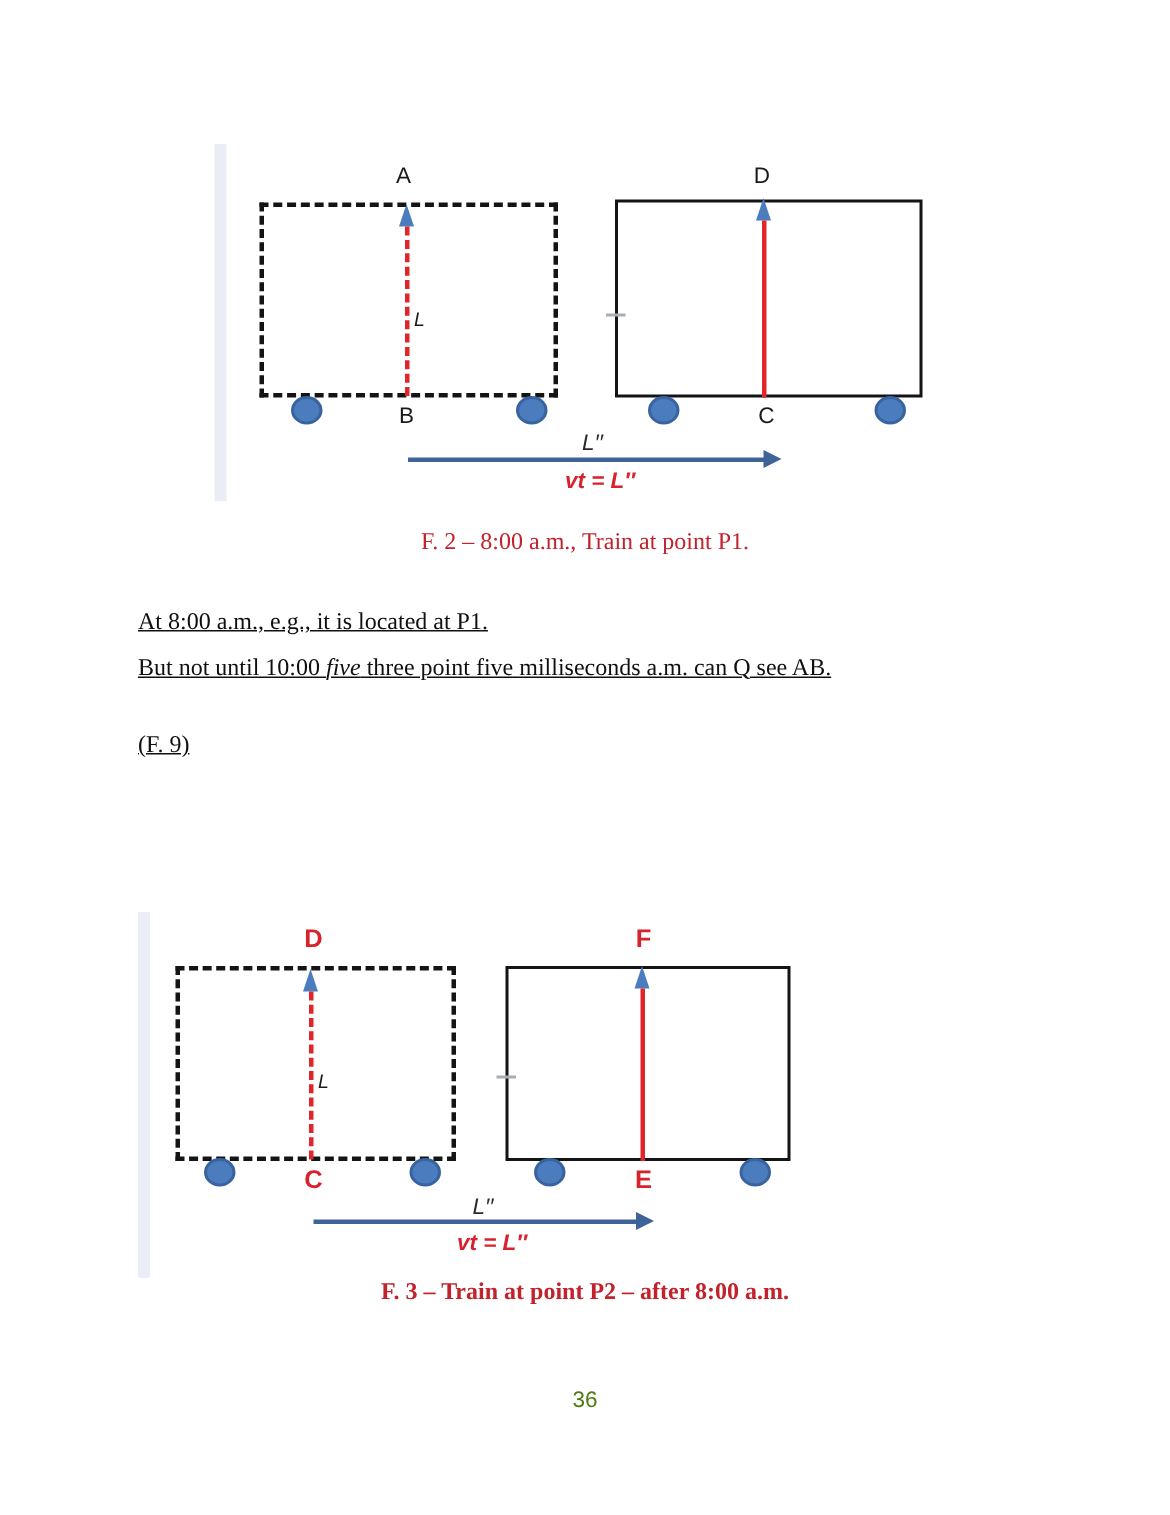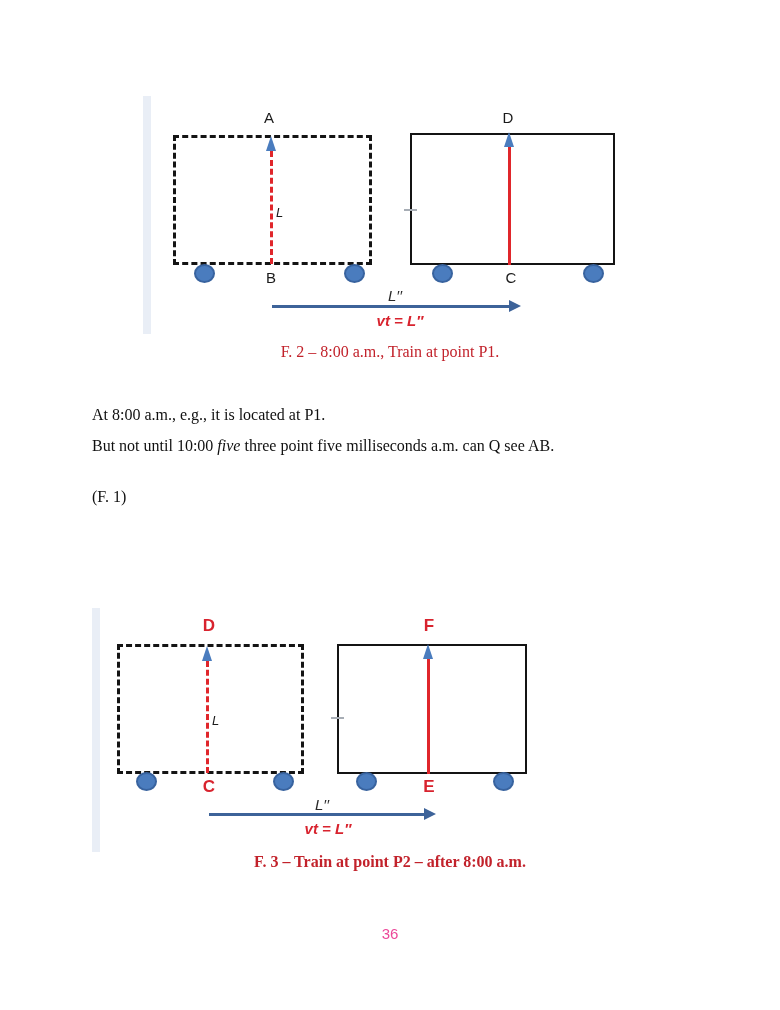--- a/index.html
+++ b/index.html
@@ -19,22 +19,22 @@
   .tick{height:2px;background:#a7adb5;}
   
   .lbl{font-family:"Liberation Sans",sans-serif;font-size:15px;color:#1a1a1a;transform:translateX(-50%);white-space:nowrap;}
   .lbl-red{font-family:"Liberation Sans",sans-serif;font-size:17px;font-weight:bold;color:#d8232e;transform:translateX(-50%);white-space:nowrap;}
   .l-len{font-family:"Liberation Sans",sans-serif;font-style:italic;font-size:13px;color:#1a1a1a;white-space:nowrap;}
   .l-dist{font-family:"Liberation Sans",sans-serif;font-style:italic;font-size:15px;color:#2a2a2a;transform:translateX(-50%);white-space:nowrap;}
   .l-eq{font-family:"Liberation Sans",sans-serif;font-style:italic;font-weight:bold;font-size:15px;color:#d8232e;transform:translateX(-50%);white-space:nowrap;}
   .caption{left:0;width:780px;text-align:center;color:#c2222b;font-size:16px;line-height:20px;}
   
   .bodytext{left:92px;width:640px;font-size:16px;line-height:21px;color:#101010;}
-  .bodytext p{margin:0 0 9.5px 0;}
-  .pagenum{left:0;width:780px;text-align:center;font-family:"Liberation Sans",sans-serif;font-size:15px;color:#ec4899;}
+  .bodytext p{margin:0 0 9.5px 0;text-decoration:underline;}
+  .pagenum{left:0;width:780px;text-align:center;font-family:"Liberation Sans",sans-serif;font-size:15px;color:#4d7c0f;}
 </style>
 </head>
 <body>
 
 <div class="page">
 
   <div class="abs edge-bar" style="left:143px;top:96px;height:238px;"></div>
 
   <div class="abs box-dashed" style="left:173px;top:135px;width:199px;height:130px;"></div>
   <div class="abs box-solid" style="left:410px;top:133px;width:205px;height:132px;"></div>
@@ -54,26 +54,26 @@
   <div class="abs wheel" style="left:194px;top:264px;"></div>
   <div class="abs wheel" style="left:344px;top:264px;"></div>
   <div class="abs wheel" style="left:432px;top:264px;"></div>
   <div class="abs wheel" style="left:583px;top:264px;"></div>
 
   <div class="abs l-dist" style="left:395px;top:287px;">L′′</div>
   <div class="abs dist-line" style="left:272px;top:305px;width:238px;"></div>
   <div class="abs ah-right" style="left:509px;top:300px;"></div>
   <div class="abs l-eq" style="left:400px;top:312px;">vt = L′′</div>
 
-  <div class="abs caption" style="top:342px;">F. 2 – 8:00 a.m., Train at point P1.</div>
+  <div class="abs caption" style="top:352px;">F. 2 – 8:00 a.m., Train at point P1.</div>
 
   <div class="abs bodytext" style="top:404px;">
     <p>At 8:00 a.m., e.g., it is located at P1.</p>
     <p><span>But not until 10:00 </span><i>five</i><span> three point five milliseconds a.m. can Q see AB.</span></p>
-    <p><br><span>(F. 1)</span></p>
+    <p><br><span>(F. 9)</span></p>
   </div>
 
   <div class="abs edge-bar" style="left:92px;top:608px;height:244px;"></div>
 
   <div class="abs box-dashed" style="left:117px;top:644px;width:187px;height:130px;"></div>
   <div class="abs box-solid" style="left:337px;top:644px;width:190px;height:130px;"></div>
   <div class="abs tick" style="left:331px;top:717px;width:13px;"></div>
 
   <div class="abs lbl-red" style="left:209px;top:616px;">D</div>
   <div class="abs ah-up" style="left:202px;top:646px;"></div>

